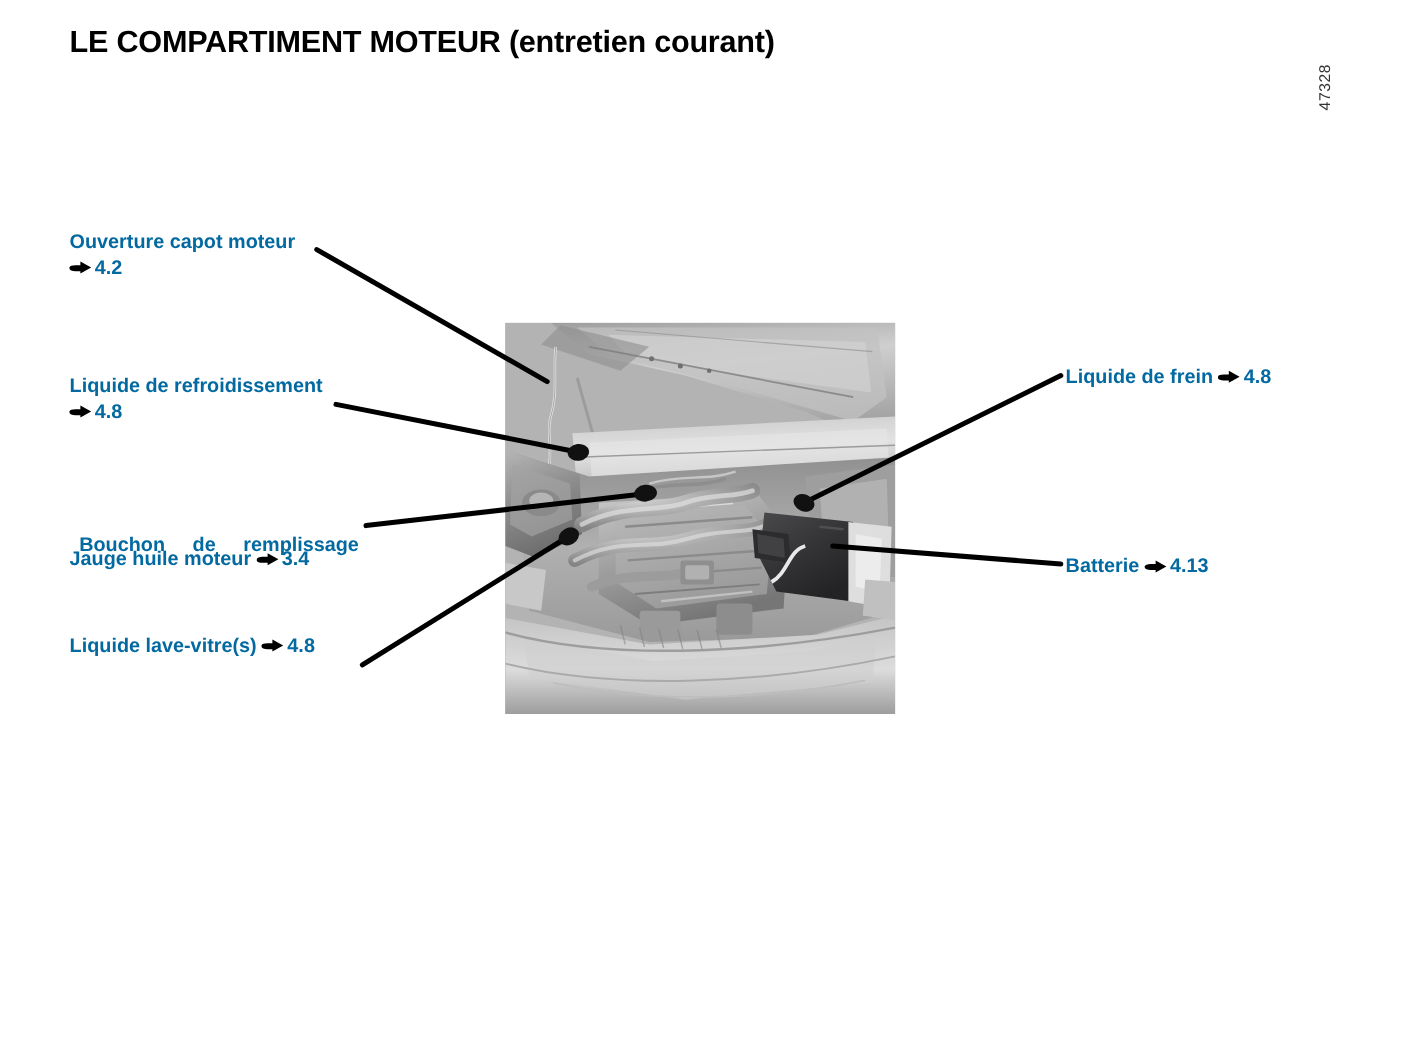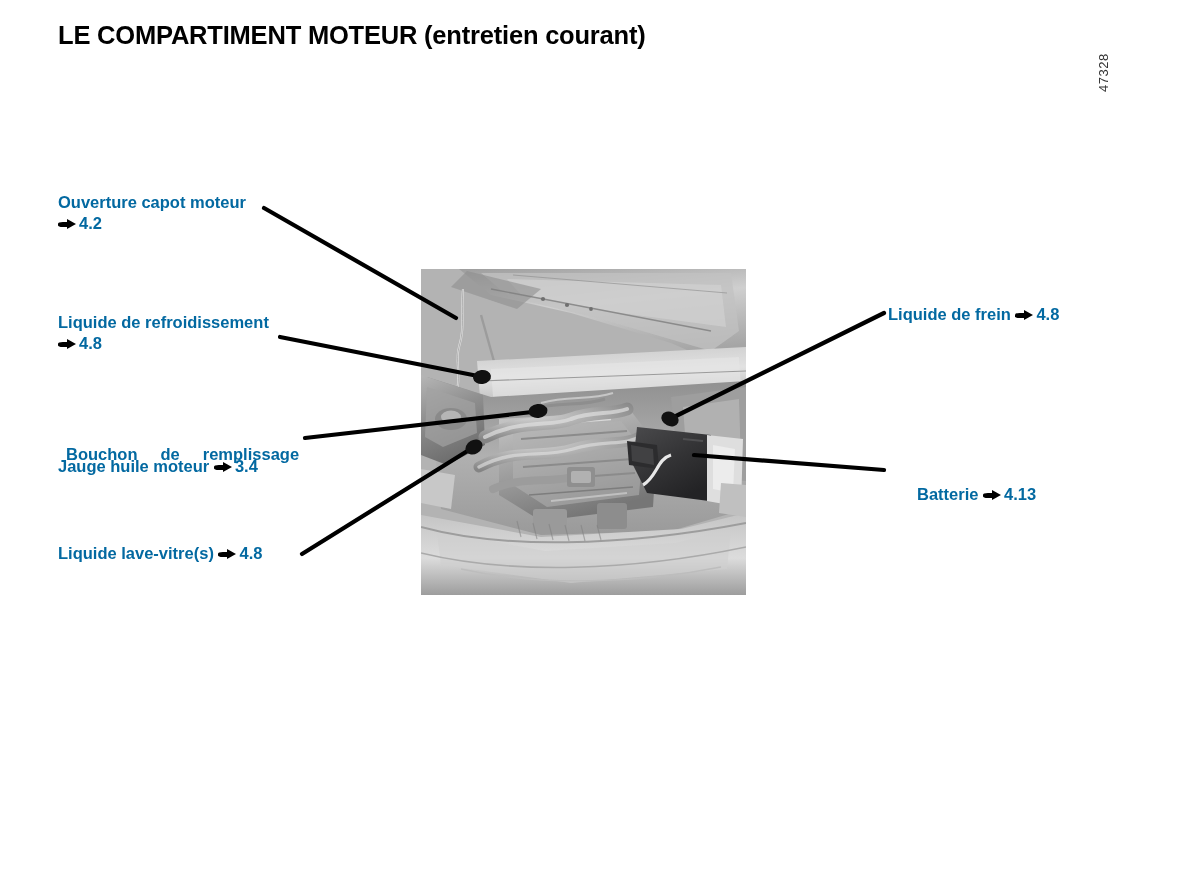--- a/index.html
+++ b/index.html
@@ -100,23 +100,23 @@
     border-left: 9px solid #000;
     border-top: 5.5px solid transparent;
     border-bottom: 5.5px solid transparent;
   }
 
   
   #co-ouverture   { left: 58px;  top: 192px; }
   #co-refroid     { left: 58px;  top: 312px; }
   #co-bouchon     { left: 66px;  top: 405px; margin-top: 39px; }
   #co-jauge       { left: 58px;  top: 456px; }
-  #co-lave        { left: 58px;  top: 543px; }
+  #co-lave        { left: 58px;  top: 528px; }
   #co-frein       { left: 888px; top: 304px; }
-  #co-batterie    { left: 888px; top: 484px; margin-left: 29px; }
+  #co-batterie    { left: 888px; top: 462px; }
 
   
   #figure {
     position: absolute;
     left: 421px;
     top: 269px;
     width: 325px;
     height: 326px;
     overflow: hidden;
     background: #b8b8b8;

